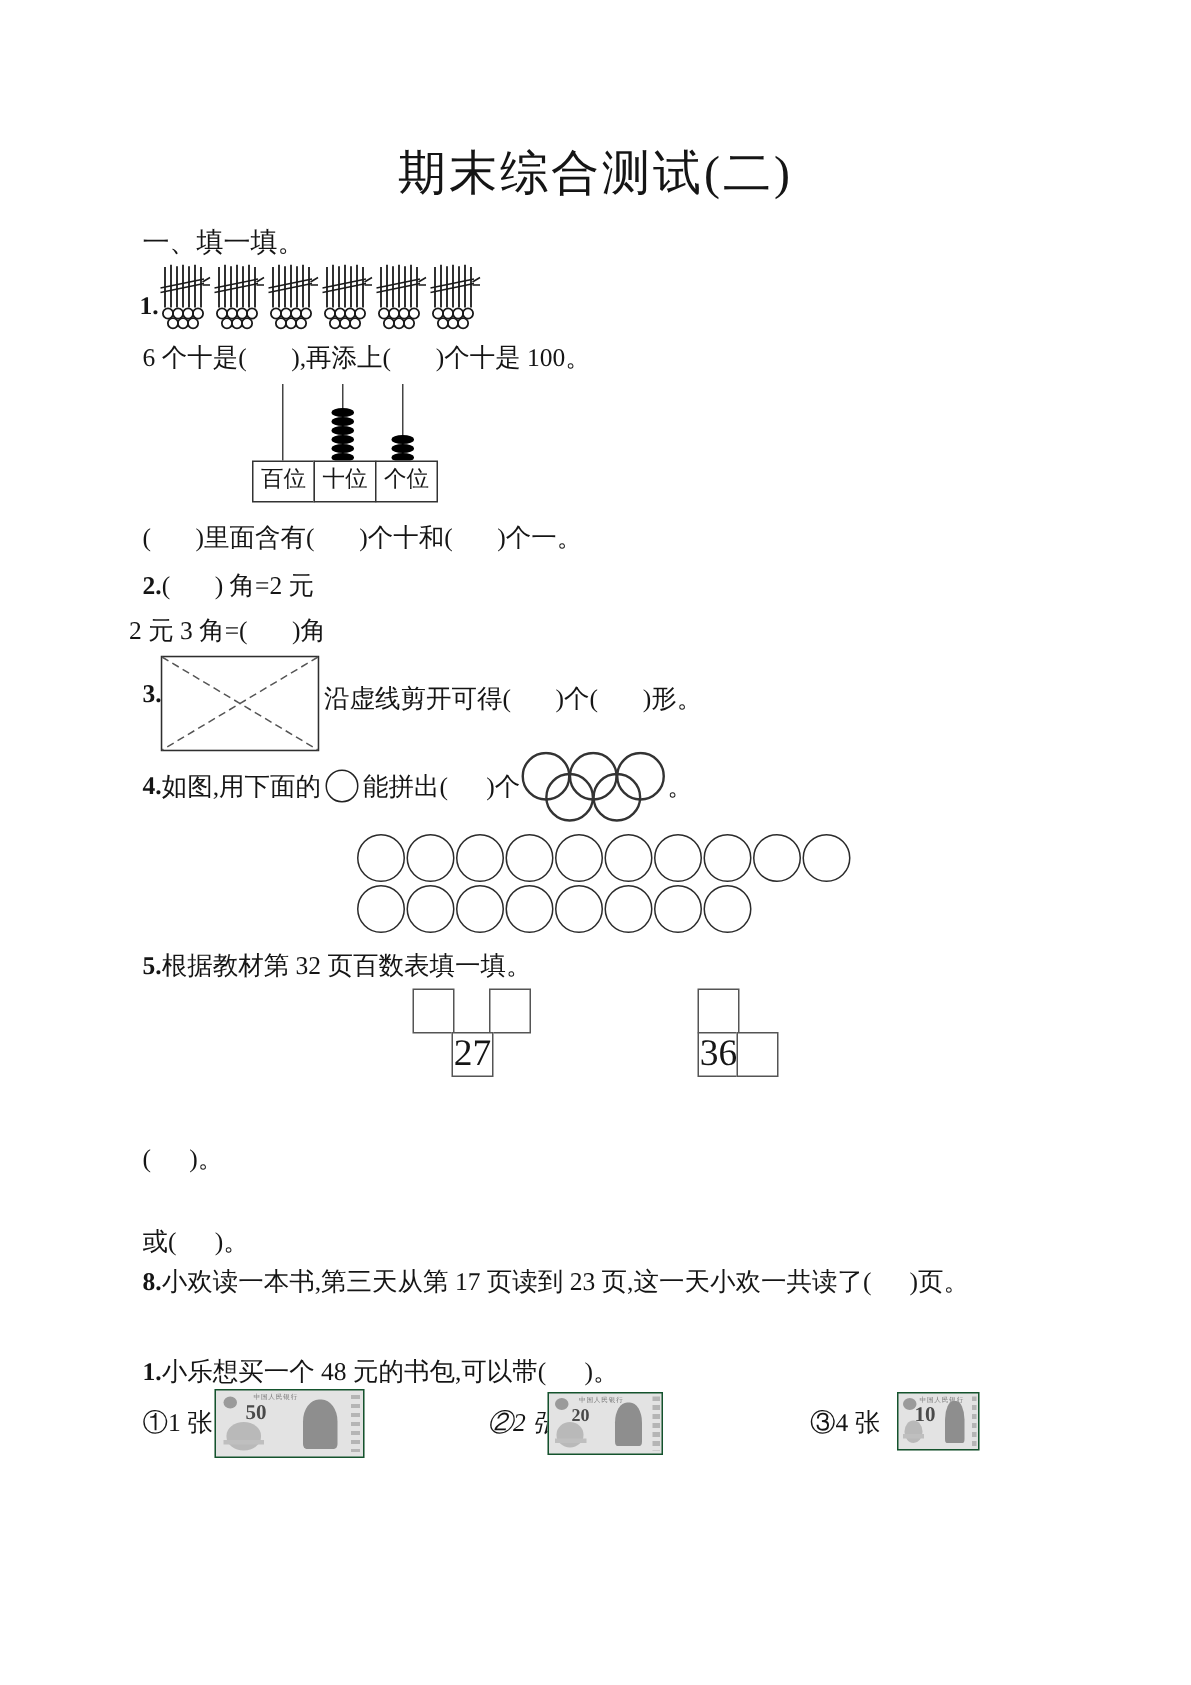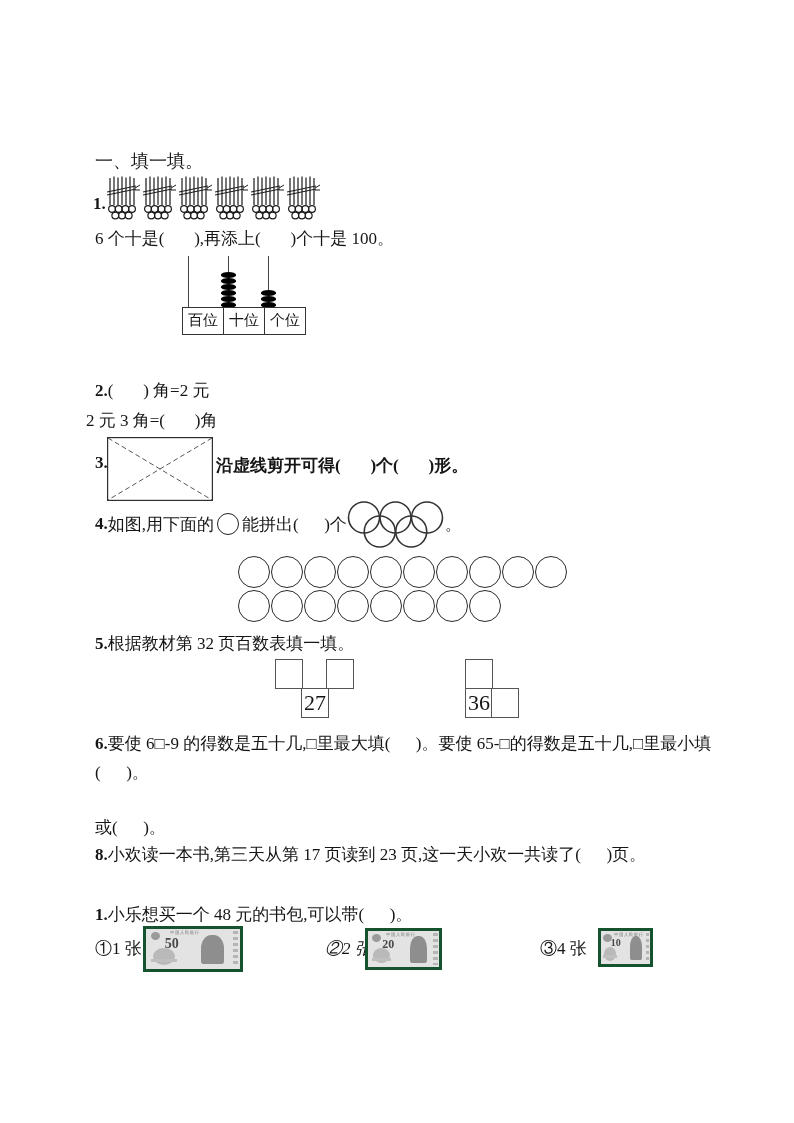--- a/index.html
+++ b/index.html
@@ -9,55 +9,56 @@
          letter-spacing:2px;white-space:pre;}
   .line{position:absolute;font-size:17px;line-height:22px;white-space:pre;}
   .sec{font-size:18px;}
   .qnum{font-weight:bold;font-size:17px;}
   
   .bundles{position:absolute;left:106px;top:175px;display:flex;gap:1px;}
   
   .abacus{position:absolute;left:168px;top:256px;width:121px;height:79px;}
   .rod{position:absolute;top:0;width:1px;height:52px;background:#444;}
   .bead{position:absolute;width:15px;height:5.5px;background:#000;border-radius:50%;}
-  .pv-row{position:absolute;left:14px;bottom:0;display:flex;}
+  .pv-row{position:absolute;left:0;bottom:0;display:flex;}
   .pv-cell{width:40px;height:26px;border:1px solid #333;margin-left:-1px;text-align:center;
            font-size:15px;line-height:25px;box-sizing:content-box;background:#fff;white-space:pre;}
   .pv-cell:first-child{margin-left:0;}
   
   .cutrect{position:absolute;left:107px;top:437px;}
   
   .q4line{position:absolute;left:95px;top:498px;height:52px;display:flex;align-items:center;}
   .q4line span{font-size:17px;white-space:pre;}
   .inline-circle{display:inline-block;width:20px;height:20px;border:1.5px solid #222;
                  border-radius:50%;margin:0 3px;}
   .circle-row{position:absolute;display:flex;gap:1px;}
   .round{width:30px;height:30px;border:1.6px solid #2b2b2b;border-radius:50%;}
   
   .sq{position:absolute;width:26px;height:28px;border:1px solid #555;text-align:center;
-      font-size:22px;line-height:28px;background:#fff;}
-  
-  .note{position:absolute;background:#e3e3e3;border:3px solid #14532d;box-sizing:border-box;}
+      font-size:25px;line-height:28px;background:#fff;}
+  
+  .note{position:absolute;background:#e3e3e3;border:1px solid #14532d;box-sizing:border-box;}
   .n-bank{position:absolute;top:1px;left:26%;font-size:8px;color:#777;letter-spacing:1px;
           transform:scale(.55);transform-origin:left top;white-space:pre;}
   .n-denom{position:absolute;top:18%;left:20%;color:#4a4a4a;font-weight:bold;}
   .n-portrait{position:absolute;right:17%;top:14%;width:24%;height:74%;background:#8e8e8e;
               border-radius:45% 45% 10% 10%;}
   .n-seal{position:absolute;left:7%;bottom:10%;width:24%;height:42%;background:#ababab;
           border-radius:50%;opacity:.75;}
   .n-corner{position:absolute;left:5%;top:8%;width:9px;height:8px;background:#9a9a9a;border-radius:50%;}
   .n-band{position:absolute;right:2%;top:6%;width:6%;height:88%;
           background:repeating-linear-gradient(#b5b5b5 0 3px,#e3e3e3 3px 6px);}
   .n-serial{position:absolute;left:5%;bottom:18%;width:28%;height:3px;background:#bfbfbf;}
 </style>
 </head>
 <body>
 
 <div class="page">
 
+  <div class="title">期末综合测试(二)</div>
 
   <div class="line sec" style="left:95px;top:150px;">一、填一填。</div>
 
   <div class="line qnum" style="left:93px;top:193px;">1.</div>
   <div class="bundles">
   <svg width="35" height="47" viewBox="0 0 35 47">
     <g stroke="#1a1a1a" stroke-width="1.2" fill="none">
       <line x1="4" y1="3" x2="4" y2="30"></line>
           <line x1="8" y1="1.5" x2="8" y2="30"></line>
       <line x1="12" y1="2.5" x2="12" y2="30"></line>
@@ -206,31 +207,32 @@
         <div class="bead" style="left: 92.5px; top: 40px;"></div>
         <div class="bead" style="left: 92.5px; top: 34px;"></div>
       </div>
     <div class="pv-row">
       <div class="pv-cell">百位</div>
       <div class="pv-cell">十位</div>
       <div class="pv-cell">个位</div>
     </div>
   </div>
 
+  <div class="line" style="left:95px;top:348px;">(       )里面含有(       )个十和(       )个一。</div>
 
   <div class="line" style="left:95px;top:380px;"><span class="qnum">2.</span><span>(       ) 角=2 元</span></div>
   <div class="line" style="left:86px;top:410px;">2 元 3 角=(       )角</div>
 
   <div class="line qnum" style="left:95px;top:452px;">3.</div>
   <svg class="cutrect" width="106" height="64" viewBox="0 0 106 64">
     <rect x="0.6" y="0.6" width="104.8" height="62.8" fill="none" stroke="#2e2e2e" stroke-width="1.2"></rect>
     <line x1="1" y1="1" x2="105" y2="63" stroke="#555" stroke-width="1" stroke-dasharray="5,3"></line>
     <line x1="105" y1="1" x2="1" y2="63" stroke="#555" stroke-width="1" stroke-dasharray="5,3"></line>
   </svg>
-  <div class="line" style="left:216px;top:455px;font-weight:bold;">沿虚线剪开可得(       )个(       )形。</div>
+  <div class="line" style="left:216px;top:455px;">沿虚线剪开可得(       )个(       )形。</div>
 
   <div class="q4line">
     <span class="qnum">4.</span>
       <span>如图,用下面的</span>
       <span class="inline-circle"></span>
       <span>能拼出(      )个</span>
     <svg width="98" height="47" viewBox="0 0 98 47">
       <g fill="none" stroke="#333" stroke-width="1.6">
         <circle cx="17" cy="16.5" r="15.5"></circle>
           <circle cx="48.5" cy="16.5" r="15.5"></circle>
@@ -268,21 +270,20 @@
   <div class="line" style="left:95px;top:633px;"><span class="qnum">5.</span><span>根据教材第 32 页百数表填一填。</span></div>
 
   <div class="sq" style="left:275px;top:659px;"></div>
   <div class="sq" style="left:326px;top:659px;"></div>
   <div class="sq" style="left:301px;top:688px;">27</div>
 
   <div class="sq" style="left:465px;top:659px;"></div>
   <div class="sq" style="left:465px;top:688px;">36</div>
   <div class="sq" style="left:491px;top:688px;"></div>
 
-  <div class="line" style="left:95px;top:733px;"><span class="qnum">6.</span><span>要使 6□-9 的得数是五十几,□里最大填(      )。要使 65-□的得数是五十几,□里最小填</span></div>
   <div class="line" style="left:95px;top:762px;">(      )。</div>
 
   <div class="line" style="left:95px;top:817px;">或(      )。</div>
 
   <div class="line" style="left:95px;top:844px;"><span class="qnum">8.</span><span>小欢读一本书,第三天从第 17 页读到 23 页,这一天小欢一共读了(      )页。</span></div>
 
 
   <div class="line" style="left:95px;top:904px;"><span class="qnum">1.</span><span>小乐想买一个 48 元的书包,可以带(      )。</span></div>
 
   <div class="line" style="left:95px;top:938px;">①1 张</div>
@@ -304,20 +305,20 @@
     <div class="n-seal"></div>
     <div class="n-portrait"></div>
     <div class="n-band"></div>
     <div class="n-serial"></div>
   </div>
 
   <div class="line" style="left:540px;top:938px;">③4 张</div>
   <div class="note" style="left:598px;top:928px;width:55px;height:39px;">
     <div class="n-corner"></div>
     <div class="n-bank">中国人民银行</div>
-    <div class="n-denom" style="font-size:10px;">10</div>
+    <div class="n-denom" style="font-size:14px;">10</div>
     <div class="n-seal"></div>
     <div class="n-portrait"></div>
     <div class="n-band"></div>
     <div class="n-serial"></div>
   </div>
 
 </div>
 
 </body></html>

